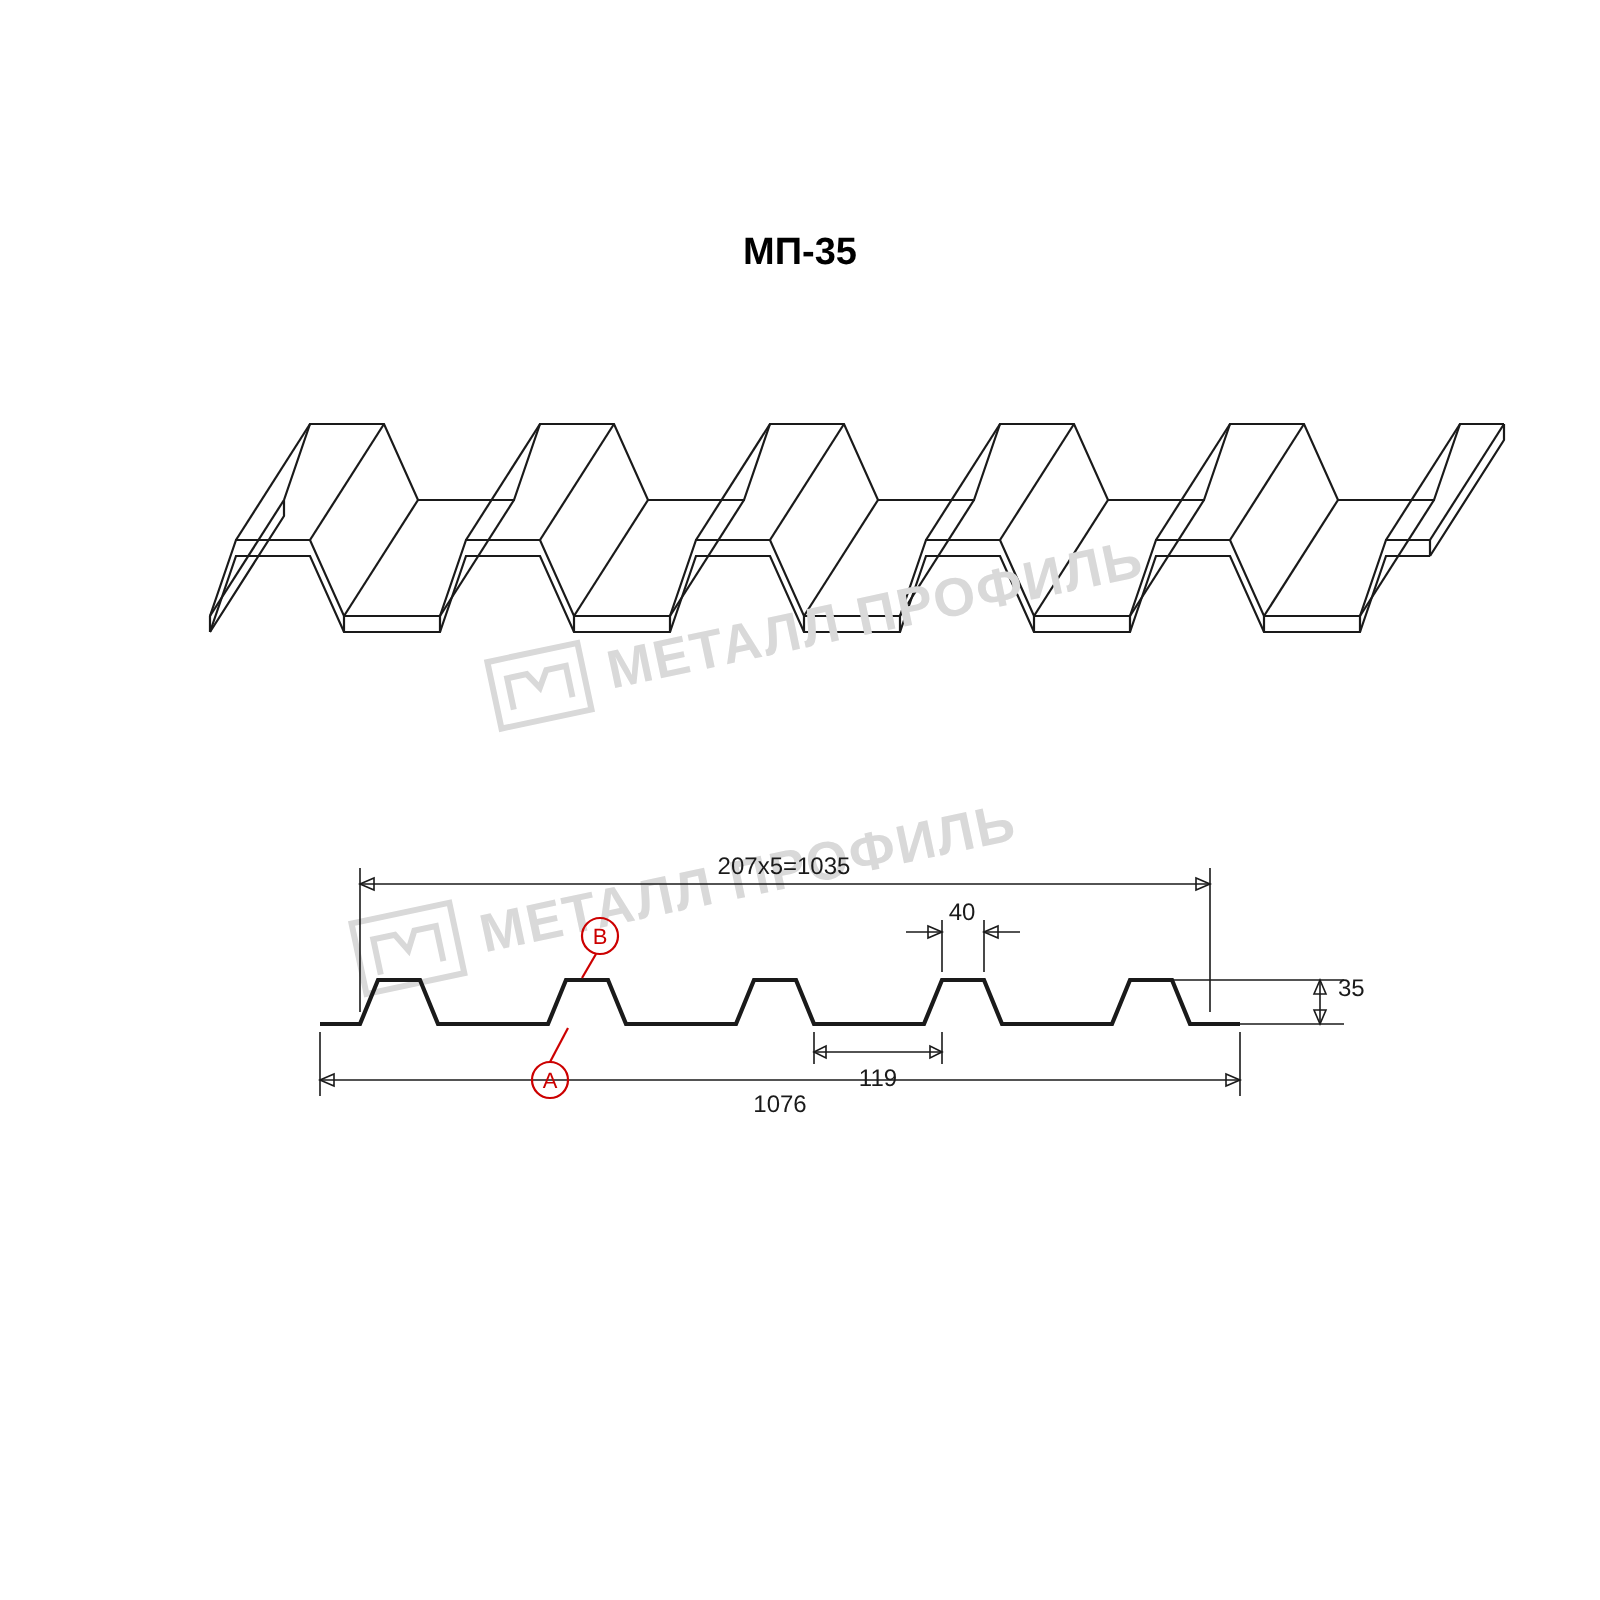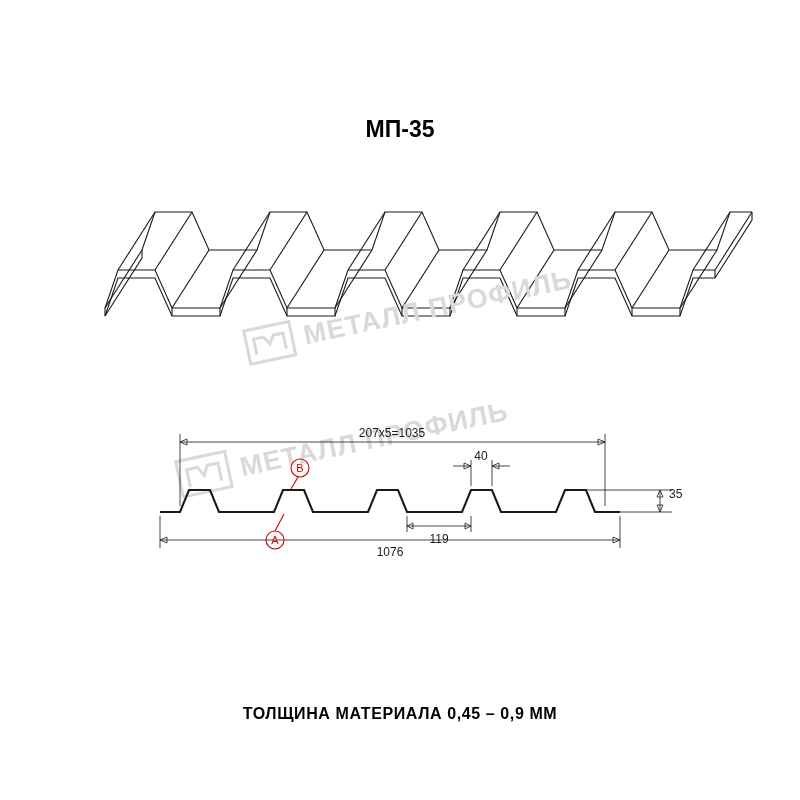--- a/index.html
+++ b/index.html
@@ -30,21 +30,21 @@
     font-weight: bold;
     letter-spacing: 1px;
     color: #000;
   }
   .subtitle {
     position: absolute;
     top: 116px;
     left: 0;
     width: 800px;
     text-align: center;
-    font-size: 23px;
+    font-size: 19px;
     font-weight: bold;
     color: #000;
   }
   .footer-note {
     position: absolute;
     top: 705px;
     left: 0;
     width: 800px;
     text-align: center;
     font-size: 16px;
@@ -243,15 +243,14 @@
 
       <g>
         <circle class="marker-circle" cx="240" cy="48" r="9"></circle>
         <text class="marker-text" x="240" y="52" text-anchor="middle">B</text>
         <path class="marker-line" d="M 238 57 L 231 69"></path>
       </g>
 
     </svg>
   </div>
 
-  <div class="footer-note">ТОЛЩИНА МАТЕРИАЛА 0,45 – 0,9 ММ</div>
 
 </div>
 
 </body></html>

